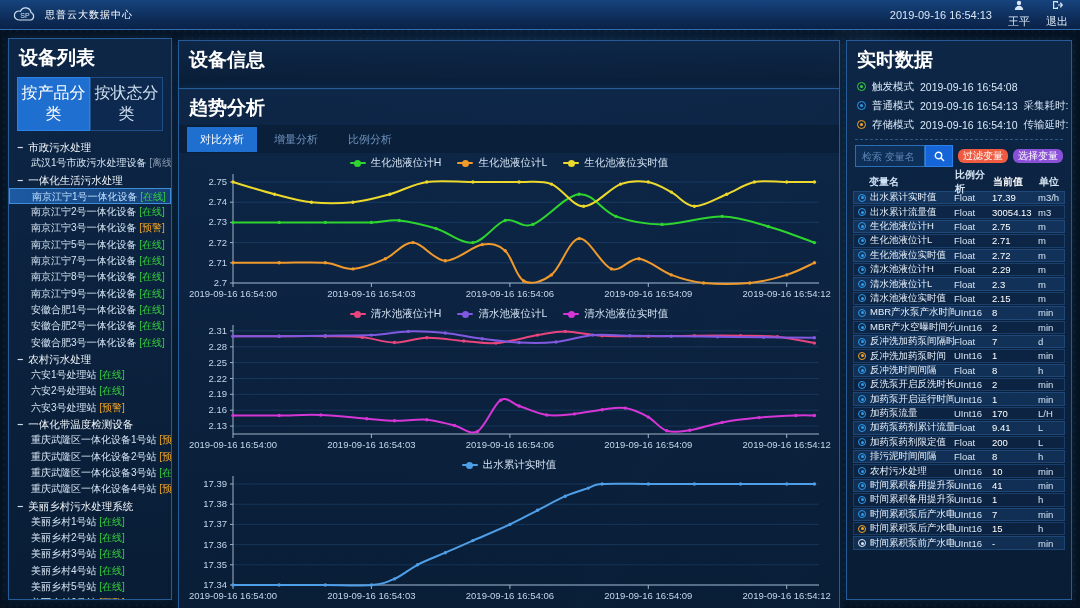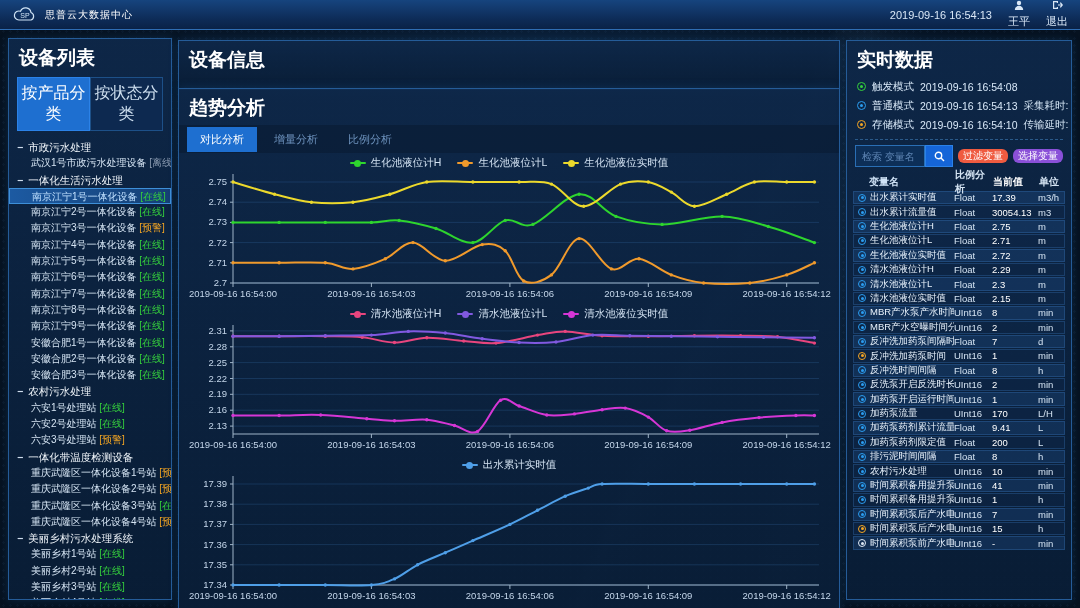--- a/index.html
+++ b/index.html
@@ -129,23 +129,21 @@
     <div class="side-tab active">按产品分类</div>
     <div class="side-tab">按状态分类</div>
   </div>
   <div class="tree">
       <div class="tree-group"><span class="minus">−</span><span>市政污水处理</span></div>
       <div class="tree-item"><span>武汉1号市政污水处理设备 </span><span class="tag-offline">[离线]</span></div>
       <div class="tree-group"><span class="minus">−</span><span>一体化生活污水处理</span></div>
       <div class="tree-item selected"><span>南京江宁1号一体化设备 </span><span class="tag-online">[在线]</span></div>
       <div class="tree-item"><span>南京江宁2号一体化设备 </span><span class="tag-online">[在线]</span></div>
       <div class="tree-item"><span>南京江宁3号一体化设备 </span><span class="tag-warning">[预警]</span></div>
-      <div class="tree-item"><span>南京江宁4号一体化设备 </span><span class="tag-online">[在线]</span></div>
       <div class="tree-item"><span>南京江宁5号一体化设备 </span><span class="tag-online">[在线]</span></div>
-      <div class="tree-item"><span>南京江宁6号一体化设备 </span><span class="tag-online">[在线]</span></div>
       <div class="tree-item"><span>南京江宁7号一体化设备 </span><span class="tag-online">[在线]</span></div>
       <div class="tree-item"><span>南京江宁8号一体化设备 </span><span class="tag-online">[在线]</span></div>
       <div class="tree-item"><span>南京江宁9号一体化设备 </span><span class="tag-online">[在线]</span></div>
       <div class="tree-item"><span>安徽合肥1号一体化设备 </span><span class="tag-online">[在线]</span></div>
       <div class="tree-item"><span>安徽合肥2号一体化设备 </span><span class="tag-online">[在线]</span></div>
       <div class="tree-item"><span>安徽合肥3号一体化设备 </span><span class="tag-online">[在线]</span></div>
       <div class="tree-group"><span class="minus">−</span><span>农村污水处理</span></div>
       <div class="tree-item"><span>六安1号处理站 </span><span class="tag-online">[在线]</span></div>
       <div class="tree-item"><span>六安2号处理站 </span><span class="tag-online">[在线]</span></div>
       <div class="tree-item"><span>六安3号处理站 </span><span class="tag-warning">[预警]</span></div>

